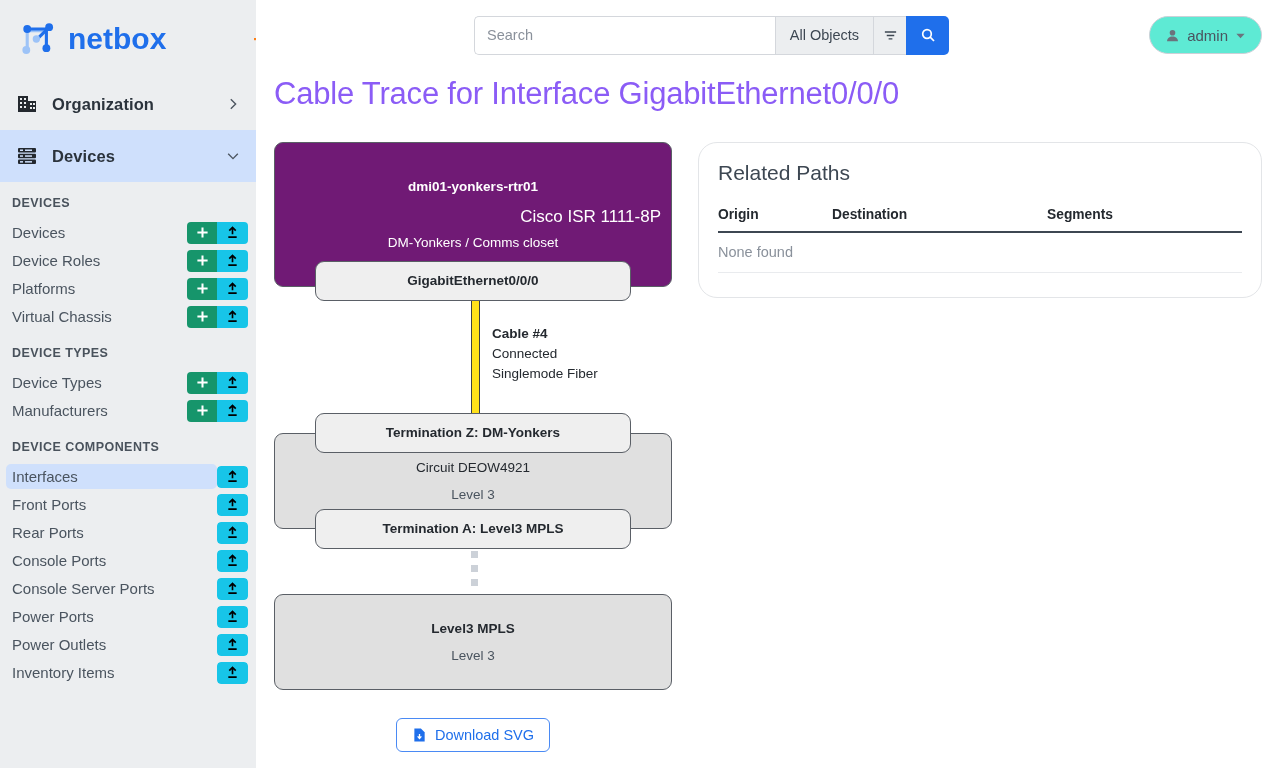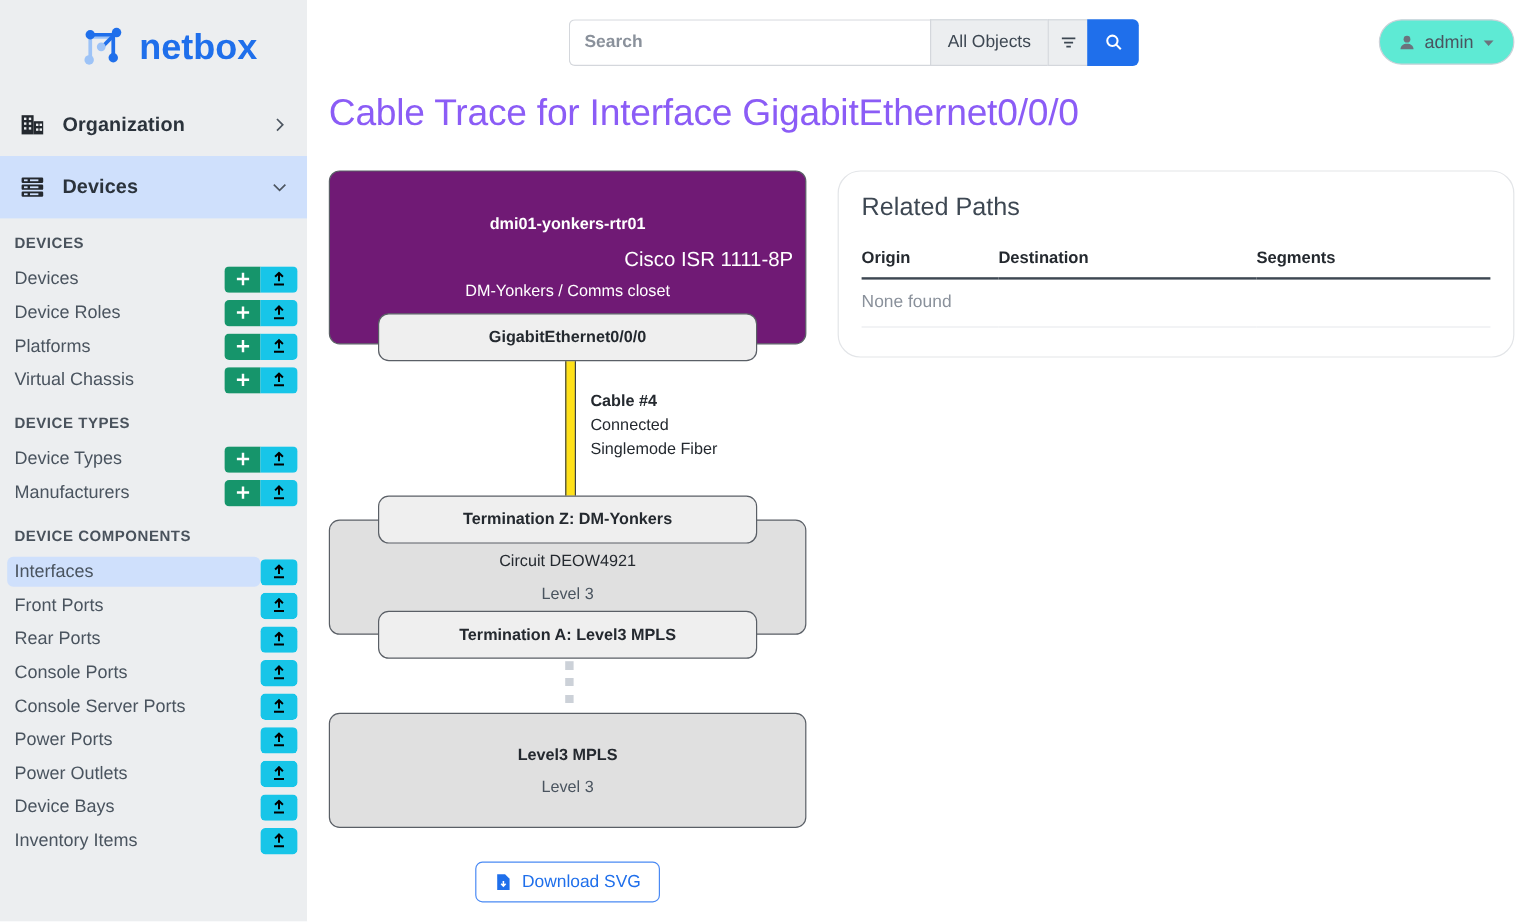--- a/index.html
+++ b/index.html
@@ -15,21 +15,21 @@
 
   
   .sidebar {
     width: 256px; min-width: 256px; height: 768px;
     background: #eceef0;
     overflow: hidden;
     position: relative;
   }
   .brand {
     height: 78px; display: flex; align-items: center;
-    padding: 0 14px 0 18px; gap: 24px; margin-left: 48px;
+    padding: 0 14px 0 18px; gap: 24px;
   }
   .brand-logo { display: flex; align-items: center; gap: 6px; flex: 1; }
   .brand-mark { width: 44px; height: 42px; flex: none; }
   .brand-word { height: 34px; }
   .pin-icon { width: 20px; height: 20px; flex: none; }
 
   .nav-group {
     display: flex; align-items: center;
     height: 52px; padding: 0 16px 0 14px;
     cursor: pointer; gap: 12px;
@@ -69,21 +69,20 @@
   
   .main { flex: 1; height: 768px; position: relative; background: #fff; overflow: hidden; }
   .topbar { height: 70px; display: flex; align-items: center; padding: 0 18px; }
   .search-wrap { flex: 1; display: flex; justify-content: center; }
   .search-group { display: flex; height: 39px; width: 475px; }
   .search-input {
     flex: 1; border: 1px solid #d4d7dc; border-right: none;
     border-radius: 5px 0 0 5px; padding: 0 12px; font-size: 14.5px;
     color: #c2410c; outline: none; background: #fff;
     font-family: "Liberation Sans", sans-serif;
-    font-weight: bold;
   }
   .search-input::placeholder { color: #8a919b; }
   .search-scope {
     display: flex; align-items: center; padding: 0 14px;
     background: #eceef0; border: 1px solid #d4d7dc; border-right: none;
     font-size: 14.5px; color: #3d4752; cursor: pointer; white-space: nowrap;
   }
   .search-filter {
     display: flex; align-items: center; justify-content: center; width: 33px;
     background: #eceef0; border: 1px solid #d4d7dc; border-right: none; cursor: pointer;
@@ -426,30 +425,20 @@
       <span class="nav-item-link">Power Outlets</span>
       <span class="btn-pair">
         <span class="btn-import" style="border-radius:4px">
           <svg width="13" height="13" viewBox="0 0 14 14">
               <path d="M7 1.5 L7 9 M3.5 5 L7 1.5 L10.5 5 M2.5 12 L11.5 12" stroke="#000" stroke-width="1.8" fill="none"></path>
             </svg>
         </span>
       </span>
     </div>
     <div class="nav-item">
-      <span class="nav-item-link">Device Bays</span>
-      <span class="btn-pair">
-        <span class="btn-import" style="border-radius:4px">
-          <svg width="13" height="13" viewBox="0 0 14 14">
-              <path d="M7 1.5 L7 9 M3.5 5 L7 1.5 L10.5 5 M2.5 12 L11.5 12" stroke="#000" stroke-width="1.8" fill="none"></path>
-            </svg>
-        </span>
-      </span>
-    </div>
-    <div class="nav-item">
       <span class="nav-item-link">Inventory Items</span>
       <span class="btn-pair">
         <span class="btn-import" style="border-radius:4px">
           <svg width="13" height="13" viewBox="0 0 14 14">
               <path d="M7 1.5 L7 9 M3.5 5 L7 1.5 L10.5 5 M2.5 12 L11.5 12" stroke="#000" stroke-width="1.8" fill="none"></path>
             </svg>
         </span>
       </span>
     </div>
   </aside>

